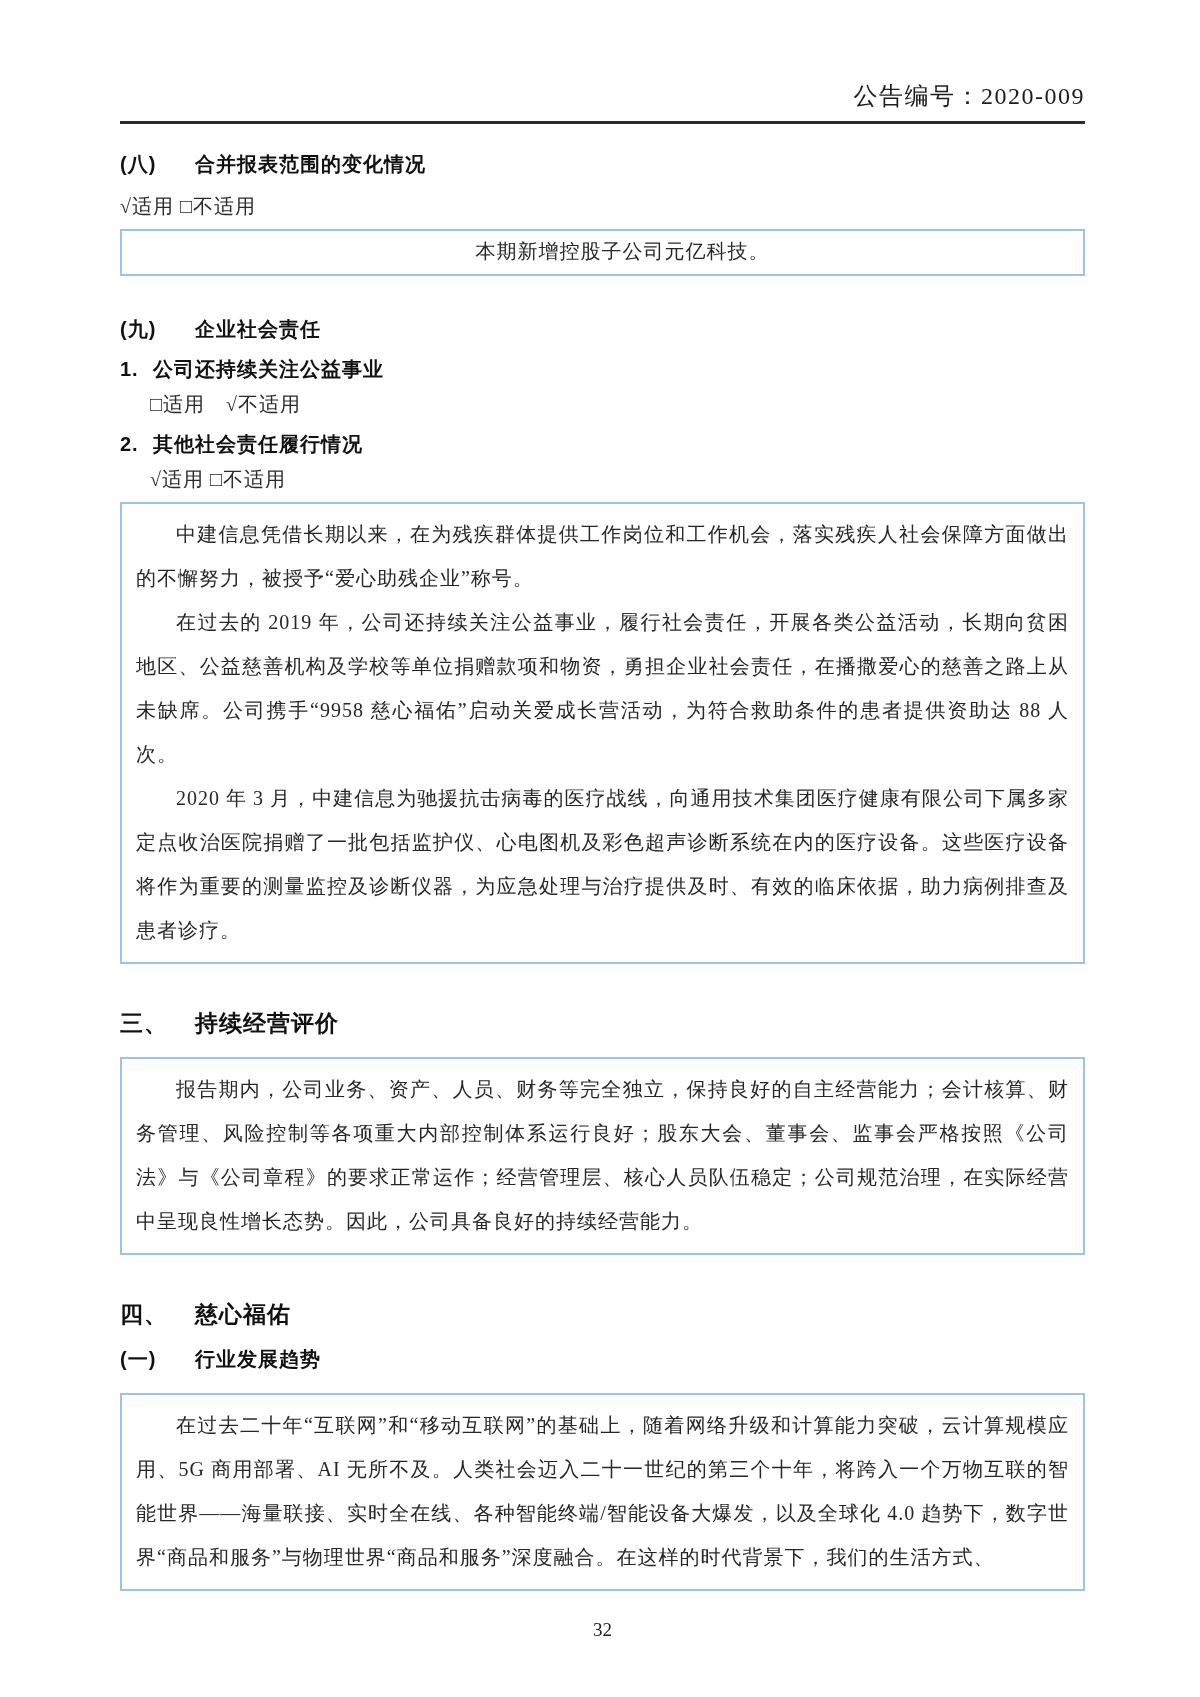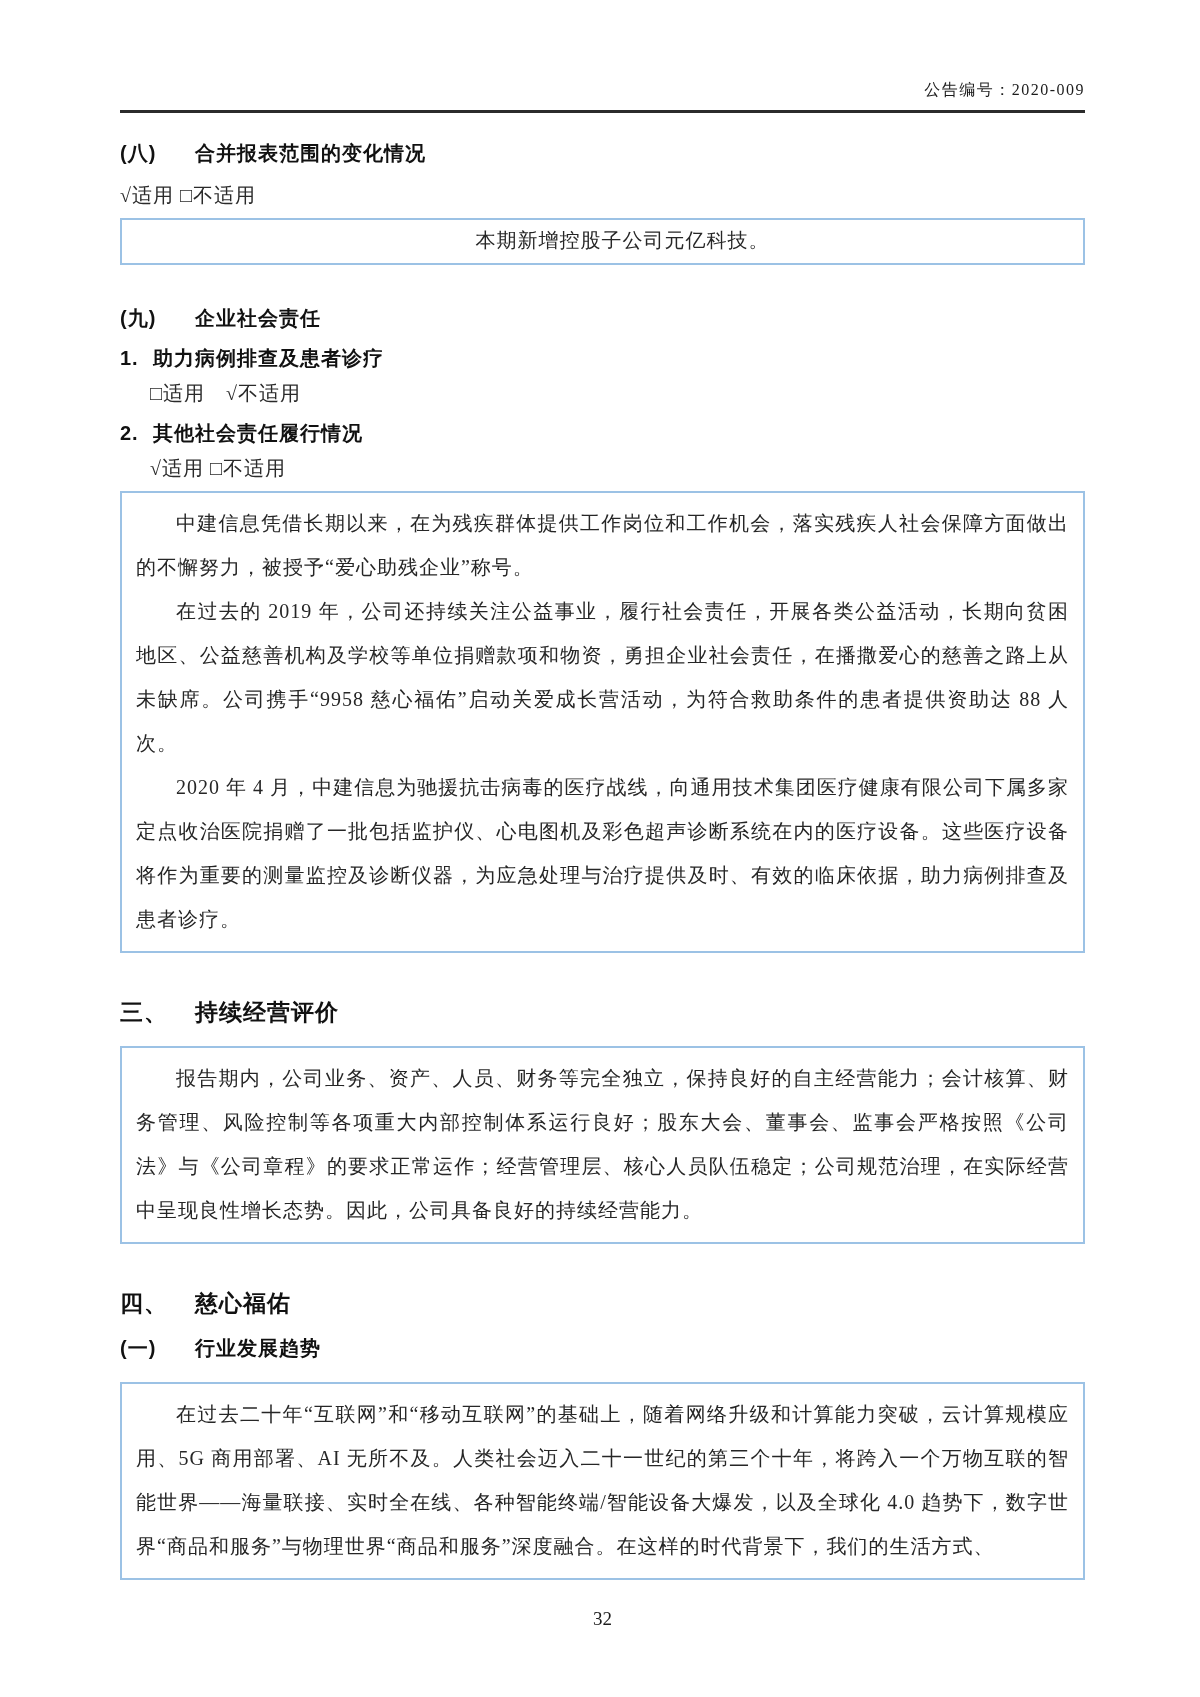--- a/index.html
+++ b/index.html
@@ -15,21 +15,21 @@
     background: #ffffff;
     box-sizing: border-box;
     padding: 80px 115px 0 120px;
     font-family: "Liberation Serif", serif;
     color: #222222;
     overflow: hidden;
   }
   
   .doc-header {
     text-align: right;
-    font-size: 16px;
+    font-size: 24px;
     letter-spacing: 1.5px;
     color: #1c1c1c;
     padding-bottom: 9px;
     border-bottom: 3px solid #2b2b2b;
   }
   
   .h-row {
     display: flex;
     align-items: baseline;
     font-family: "Liberation Sans", sans-serif;
@@ -96,34 +96,34 @@
     <p>本期新增控股子公司元亿科技。</p>
   </div>
 
   <div class="h-row h-lvl2 mt-sec9">
     <span class="h-label">(九)</span>
     <span>企业社会责任</span>
   </div>
 
   <div class="h-row h-lvl2 mt-item">
     <span class="h-num">1.</span>
-    <span>助力病例排查及患者诊疗</span>
+    <span>公司还持续关注公益事业</span>
   </div>
   <div class="mt-check-sm">□适用　√不适用</div>
 
   <div class="h-row h-lvl2 mt-item">
     <span class="h-num">2.</span>
     <span>其他社会责任履行情况</span>
   </div>
   <div class="mt-check-sm">√适用 □不适用</div>
 
   <div class="text-box">
     <p>中建信息凭借长期以来，在为残疾群体提供工作岗位和工作机会，落实残疾人社会保障方面做出的不懈努力，被授予“爱心助残企业”称号。</p>
     <p>在过去的 2019 年，公司还持续关注公益事业，履行社会责任，开展各类公益活动，长期向贫困地区、公益慈善机构及学校等单位捐赠款项和物资，勇担企业社会责任，在播撒爱心的慈善之路上从未缺席。公司携手“9958 慈心福佑”启动关爱成长营活动，为符合救助条件的患者提供资助达 88 人次。</p>
-    <p>2020 年 4 月，中建信息为驰援抗击病毒的医疗战线，向通用技术集团医疗健康有限公司下属多家定点收治医院捐赠了一批包括监护仪、心电图机及彩色超声诊断系统在内的医疗设备。这些医疗设备将作为重要的测量监控及诊断仪器，为应急处理与治疗提供及时、有效的临床依据，助力病例排查及患者诊疗。</p>
+    <p>2020 年 3 月，中建信息为驰援抗击病毒的医疗战线，向通用技术集团医疗健康有限公司下属多家定点收治医院捐赠了一批包括监护仪、心电图机及彩色超声诊断系统在内的医疗设备。这些医疗设备将作为重要的测量监控及诊断仪器，为应急处理与治疗提供及时、有效的临床依据，助力病例排查及患者诊疗。</p>
   </div>
 
   <div class="h-row h-lvl1 mt-sec3">
     <span class="h-label">三、</span>
     <span>持续经营评价</span>
   </div>
   <div class="text-box" style="margin-top:18px">
     <p>报告期内，公司业务、资产、人员、财务等完全独立，保持良好的自主经营能力；会计核算、财务管理、风险控制等各项重大内部控制体系运行良好；股东大会、董事会、监事会严格按照《公司法》与《公司章程》的要求正常运作；经营管理层、核心人员队伍稳定；公司规范治理，在实际经营中呈现良性增长态势。因此，公司具备良好的持续经营能力。</p>
   </div>
 

